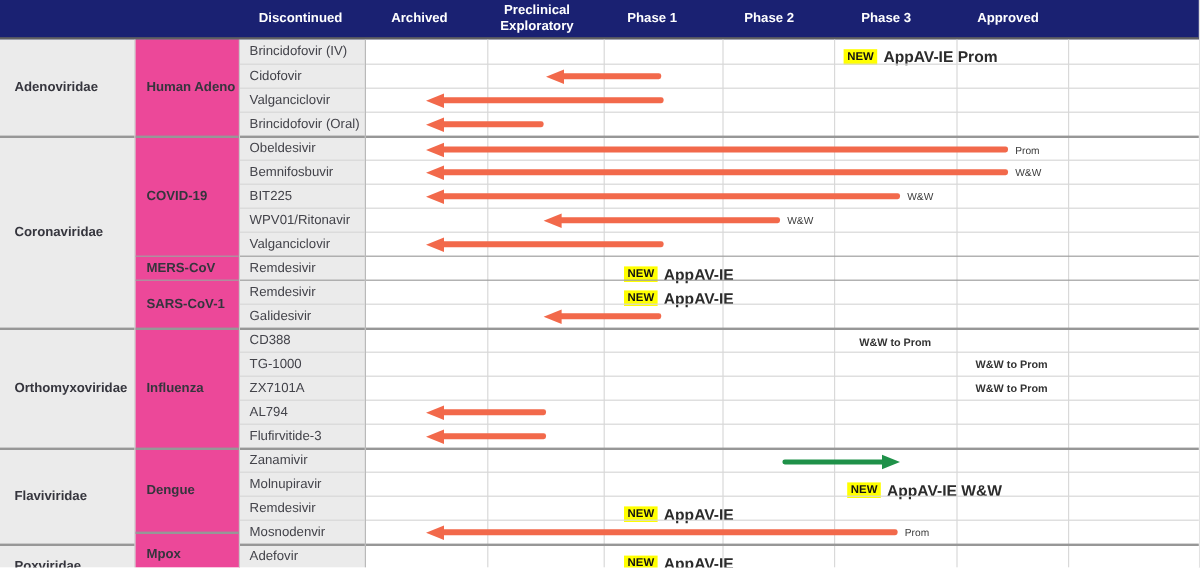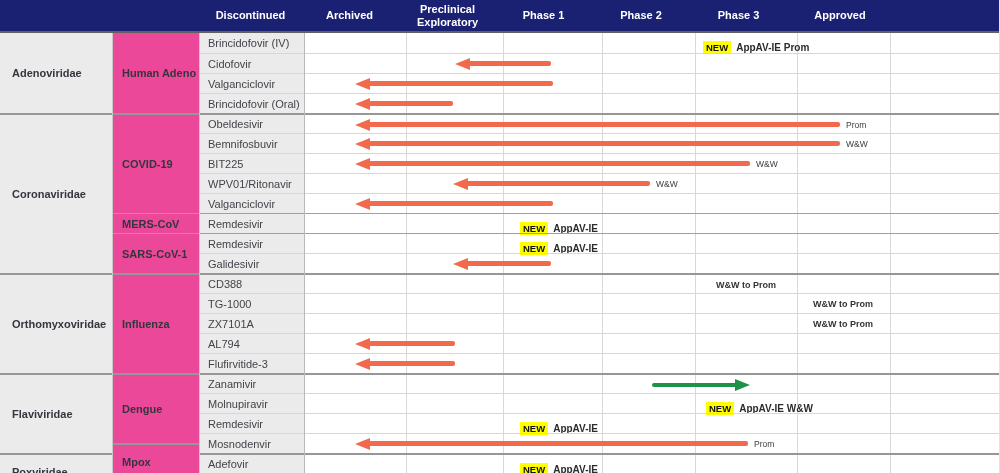--- a/index.html
+++ b/index.html
@@ -41,21 +41,21 @@
     border-top:6px solid transparent; border-bottom:6px solid transparent; border-right:15px solid #f2694b; }
   .arrow.g .bar { left:0; right:11px; top:4px; height:4px; background:#1f9149; }
   .arrow.g .head { position:absolute; right:0; top:0; width:0; height:0;
     border-top:6px solid transparent; border-bottom:6px solid transparent; border-left:15px solid #1f9149; }
 
   .tail-label { position:absolute; top:0; height:20px; display:flex; align-items:center; font-size:8.5px; color:#3c3c3c; white-space:nowrap; }
 
   
   .badge { position:absolute; top:4px; height:20px; display:flex; align-items:center; white-space:nowrap; }
   .badge .new { background:#ffff00; color:#111; font-weight:bold; font-size:9.5px; padding:1px 3px; }
-  .badge .blabel { margin-left:5px; font-weight:bold; font-size:10px; color:#2b2b2b; }
+  .badge .blabel { margin-left:5px; font-weight:bold; font-size:13px; color:#2b2b2b; }
   .ctext { position:absolute; top:0; height:20px; display:flex; align-items:center; transform:translateX(-50%); font-weight:bold; font-size:9px; color:#333; white-space:nowrap; }
 </style>
 </head>
 <body>
 
 <div class="app">
 
   <div class="hdr">
     <div class="hcell left c0">Virus Family</div>
     <div class="hcell left c1">Indication</div>

